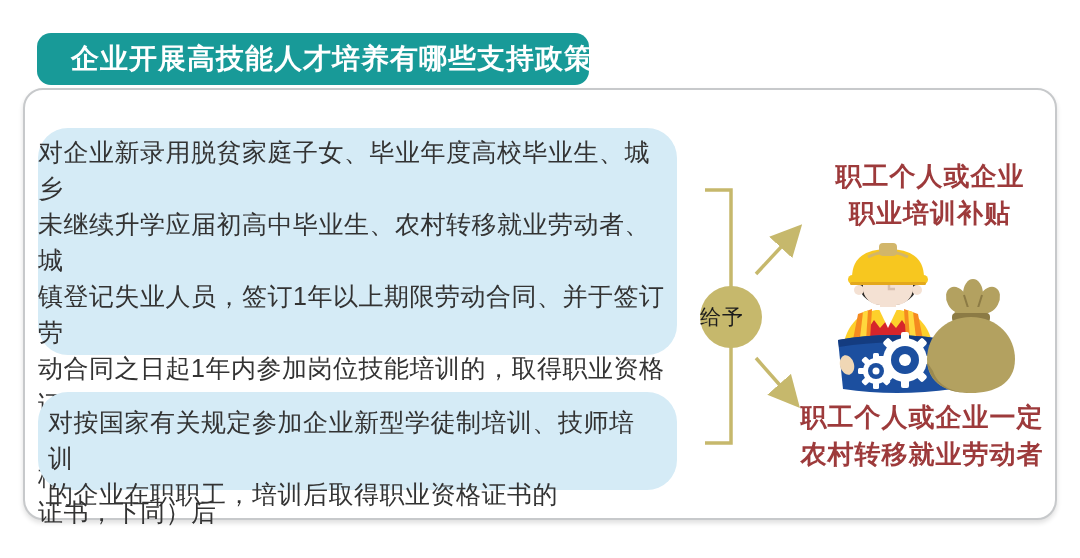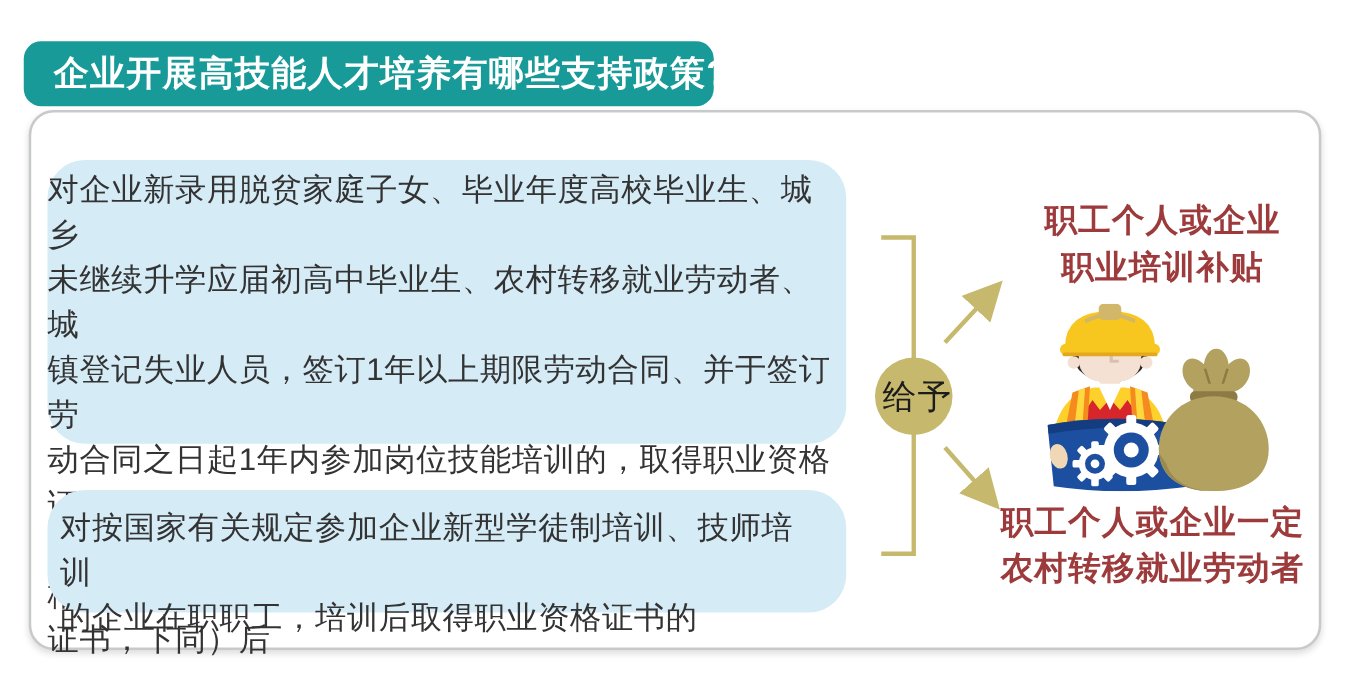--- a/index.html
+++ b/index.html
@@ -2,45 +2,45 @@
 <html><head>
 <meta charset="utf-8">
 <style>
   html,body{margin:0;padding:0;}
   body{
     width:1080px;height:558px;position:relative;background:#ffffff;
     font-family:"Liberation Sans","DejaVu Sans",sans-serif;
     overflow:hidden;
   }
   .title-bar{
-    position:absolute;left:19px;top:33px;width:552px;height:52px;
+    position:absolute;left:37px;top:33px;width:552px;height:52px;
     background:#189a98;border-radius:14px;
     color:#ffffff;font-size:28px;font-weight:bold;
-    line-height:52px;padding-left:24px;box-sizing:border-box;
+    line-height:52px;padding-left:34px;box-sizing:border-box;
     letter-spacing:1px;white-space:nowrap;
   }
   .panel{
     position:absolute;left:23px;top:88px;width:1034px;height:432px;
     background:#ffffff;border:2px solid #c7c9cb;border-radius:20px;
     box-sizing:border-box;
     box-shadow:0 3px 5px rgba(0,0,0,0.13);
   }
   .info-box{
     position:absolute;background:#d5ebf6;border-radius:30px;
     color:#333333;font-size:25px;line-height:36px;
     white-space:pre-line;box-sizing:border-box;
     letter-spacing:0.5px;
   }
   .box1{left:38px;top:128px;width:639px;height:227px;padding:6px 10px 0 0;}
   .box2{left:38px;top:392px;width:639px;height:98px;padding:12px 20px 0 10px;}
   .overlay-svg{position:absolute;left:0;top:0;width:1080px;height:558px;pointer-events:none;}
   .give-circle{
     position:absolute;left:700px;top:286px;width:62px;height:62px;
     background:#c6b86c;border-radius:50%;
-    color:#1c1c1c;font-size:27px;text-align:right;line-height:62px;
+    color:#1c1c1c;font-size:21px;text-align:left;line-height:62px;
     letter-spacing:1px;
   }
   .benefit{
     position:absolute;color:#9d3a3b;font-weight:bold;font-size:26px;
     line-height:37px;text-align:center;white-space:pre-line;
     letter-spacing:1px;
   }
   .benefit1{left:819px;top:158px;width:222px;}
   .benefit2{left:791px;top:399px;width:262px;}
   .worker-wrap{position:absolute;left:838px;top:243px;width:180px;height:150px;}

